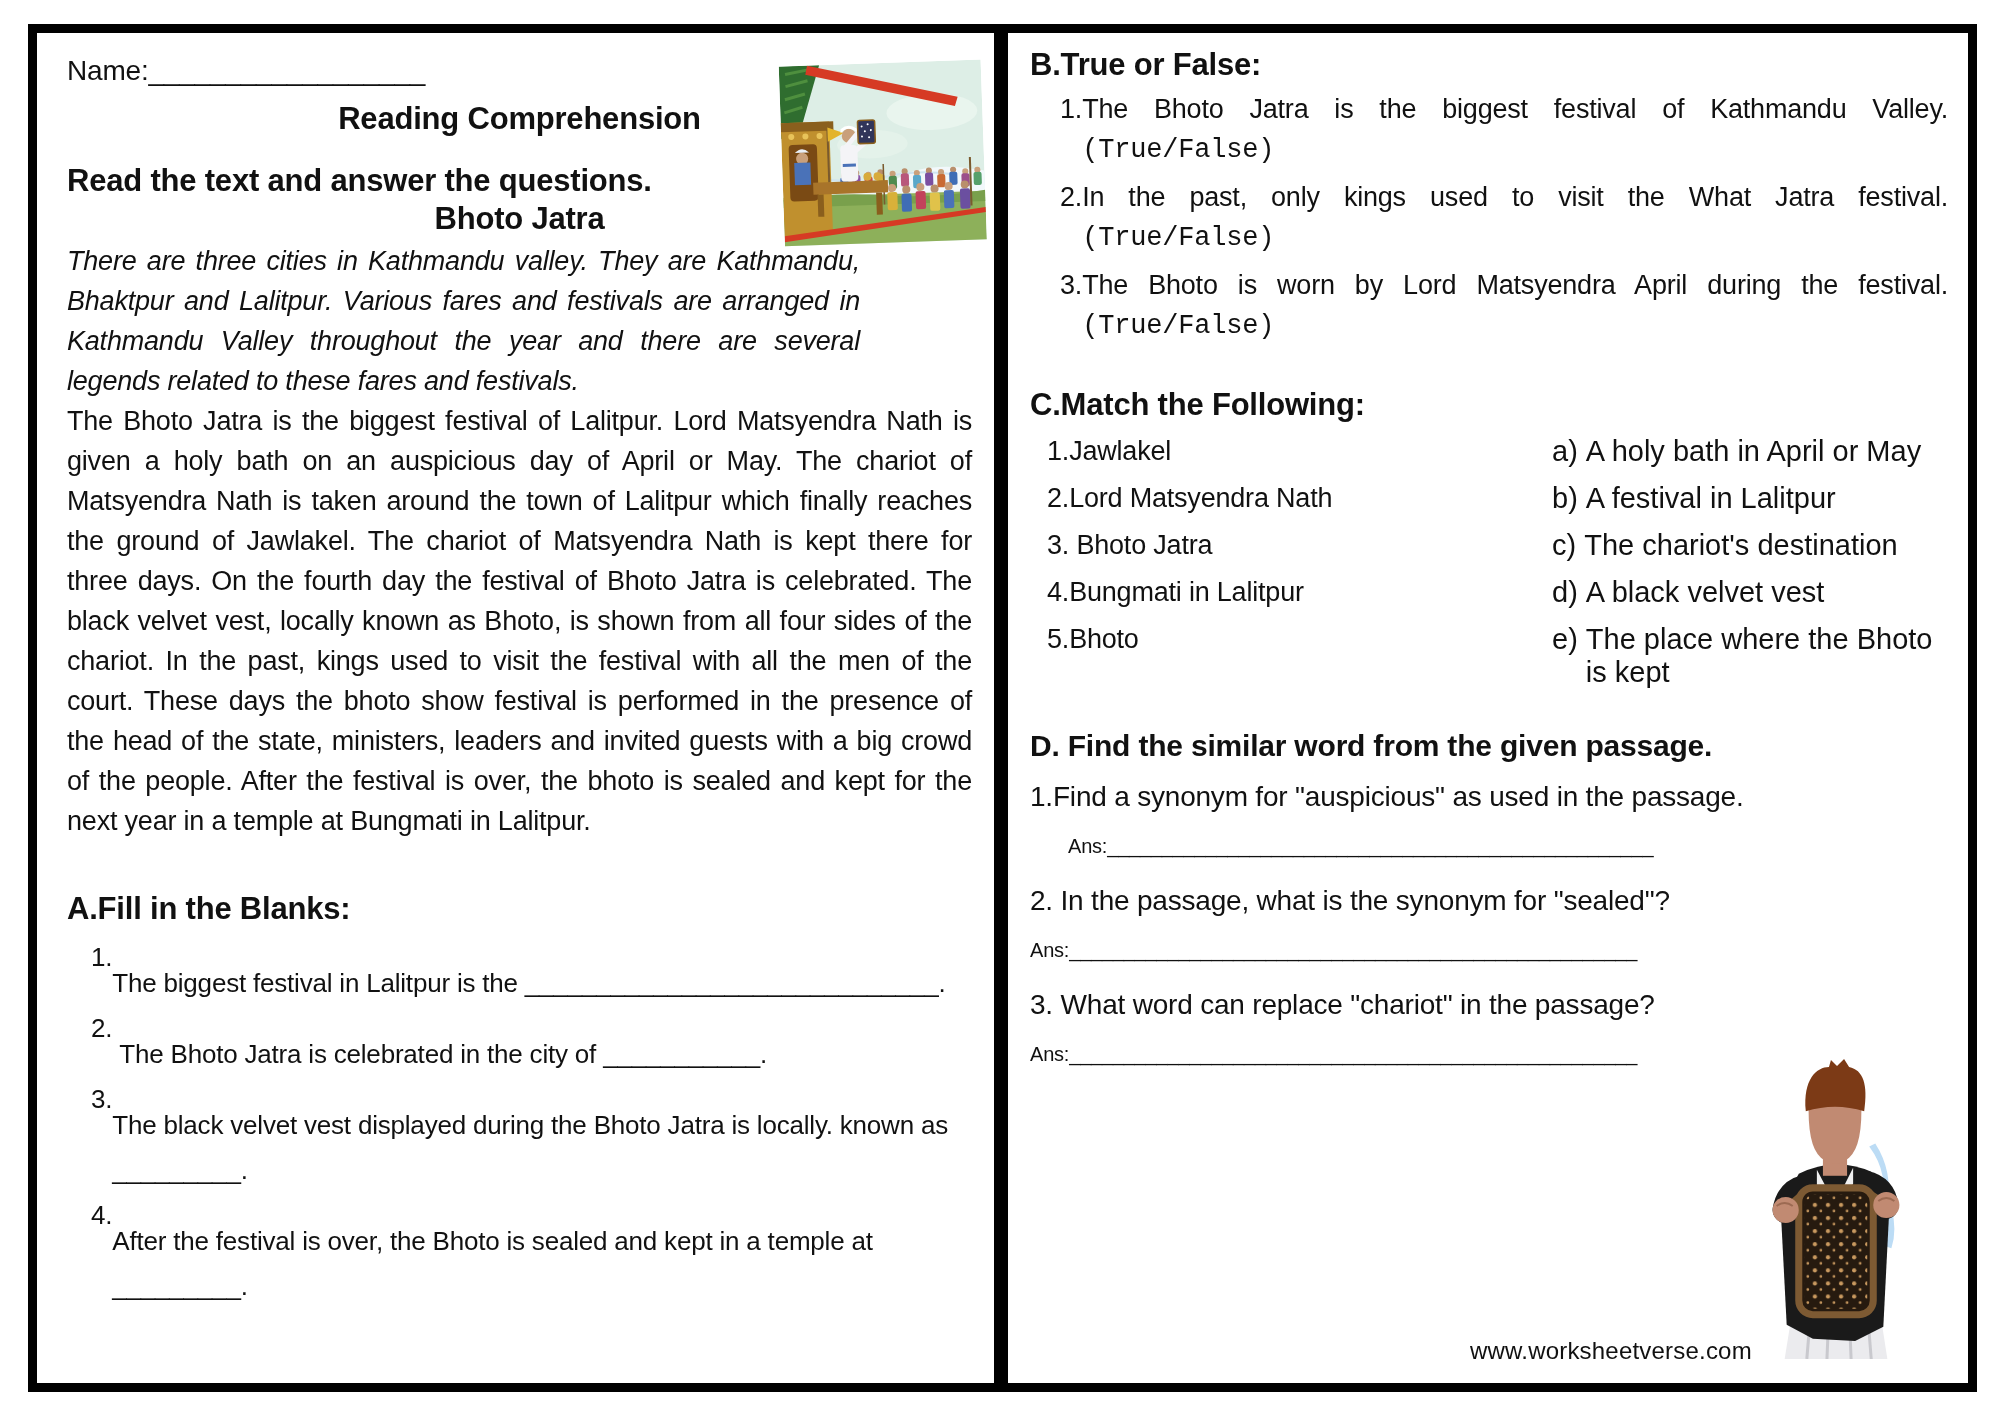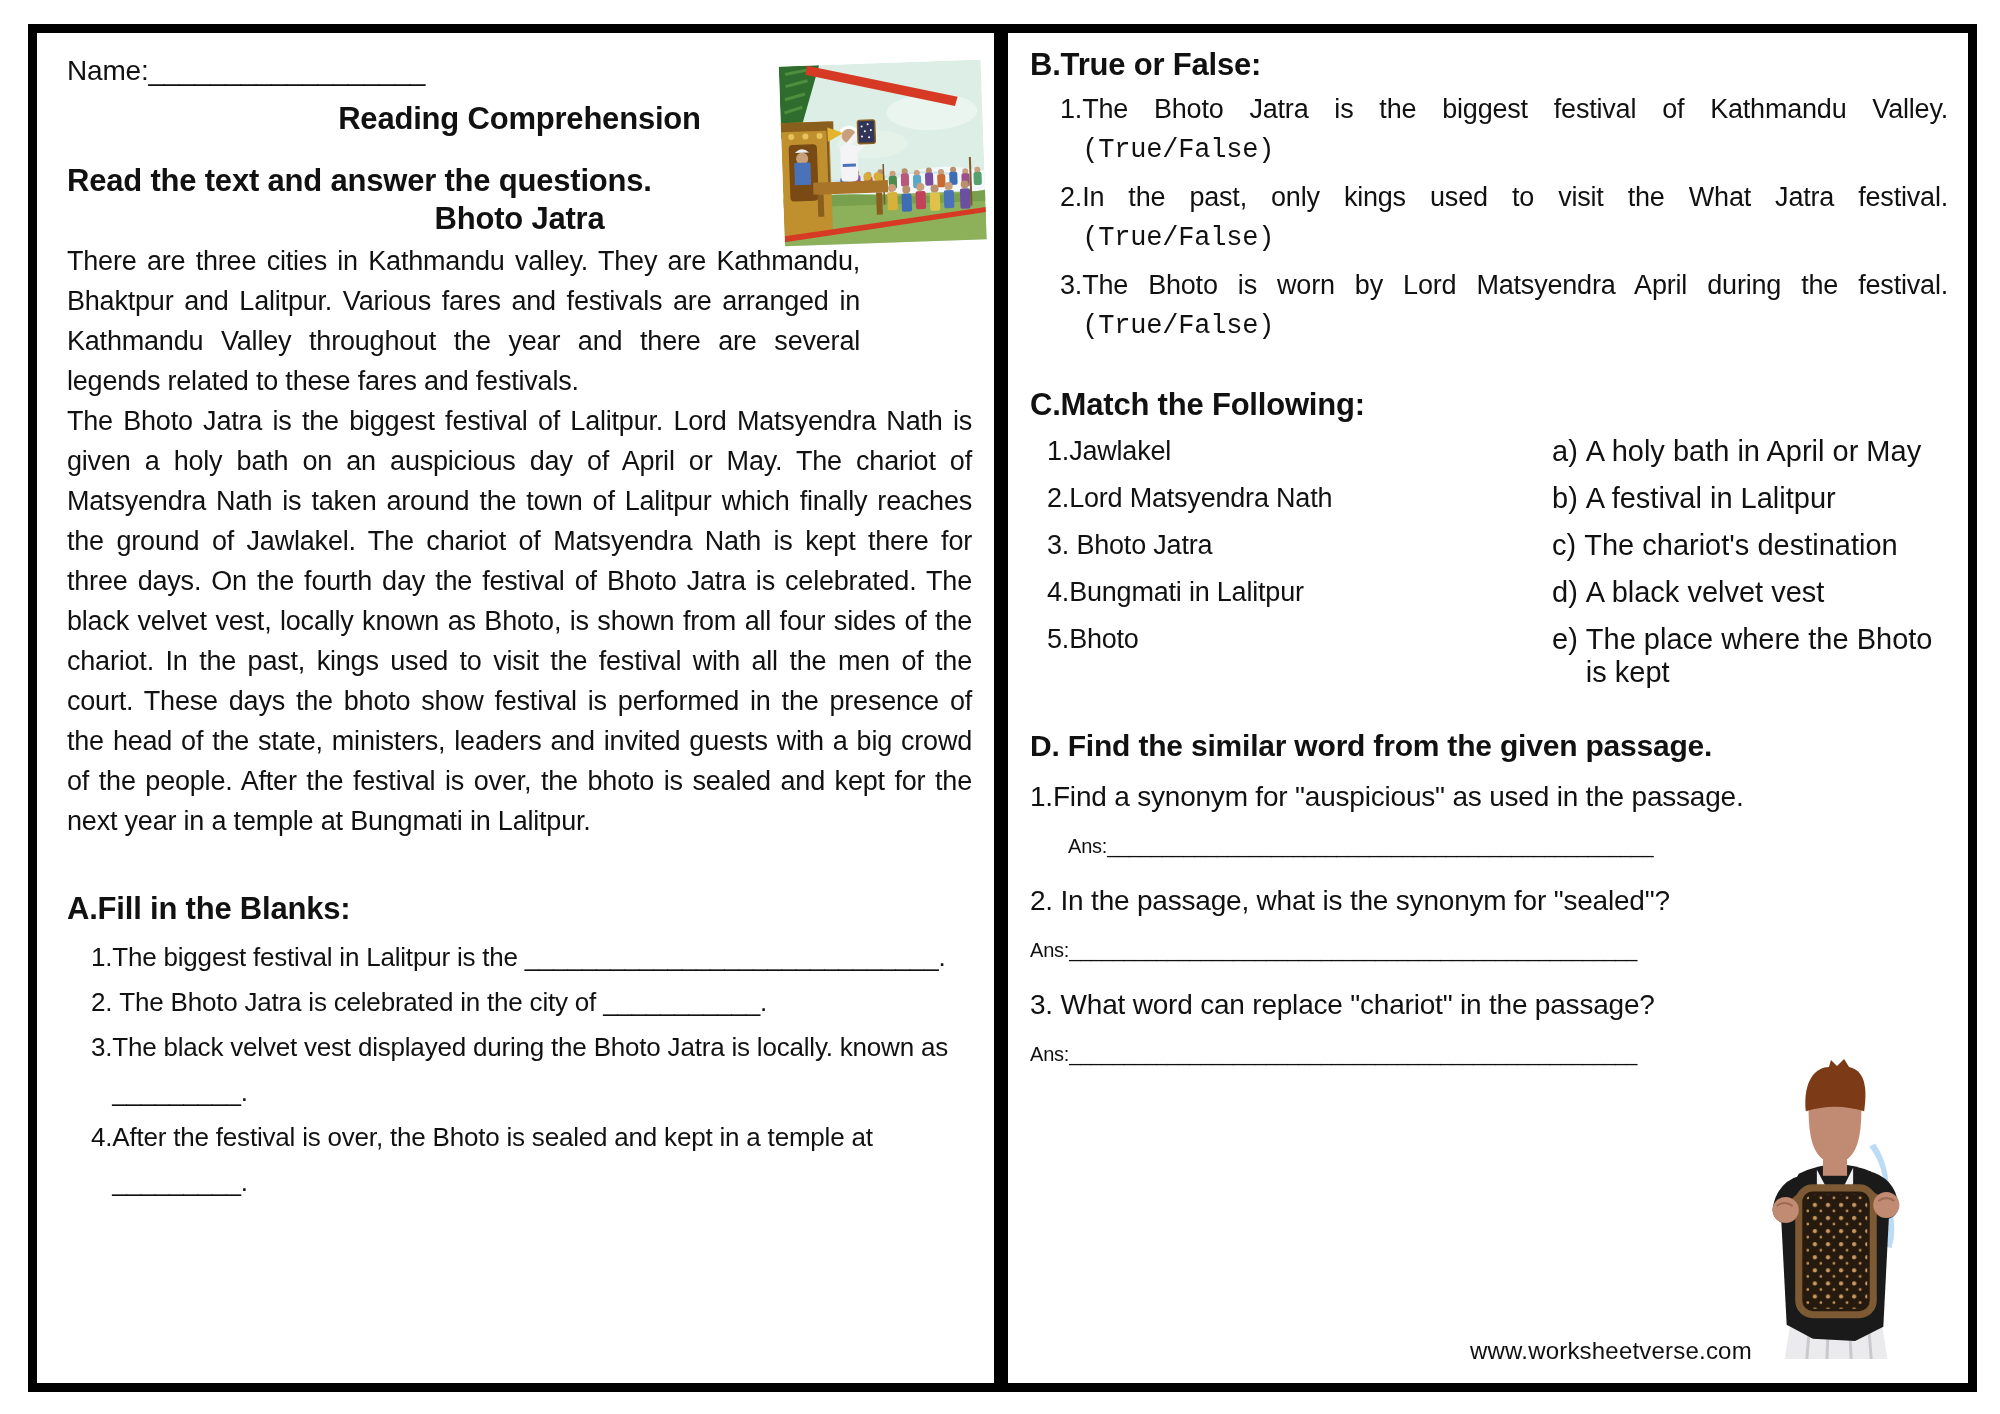--- a/index.html
+++ b/index.html
@@ -12,30 +12,30 @@
   .inner-l{position:relative;height:100%;padding:0 22px 0 30px;box-sizing:border-box;}
   .inner-r{position:relative;height:100%;padding:0 20px 0 22px;box-sizing:border-box;}
 
   .name-line{margin-top:22px;font-size:28px;}
   .ws-title{margin-top:14px;font-size:31px;font-weight:bold;text-align:center;}
   .instruction{margin-top:26px;font-size:31px;font-weight:bold;}
   .passage-title{margin-top:2px;font-size:31px;font-weight:bold;text-align:center;}
 
   .passage{margin-top:4px;font-size:27px;line-height:40px;}
   .passage p{margin:0;text-align:justify;}
-  .passage p.p1{margin-right:112px;}
+  .passage p.p1{margin-right:112px;font-style:italic;}
 
   .fest{position:absolute;top:8px;right:10px;width:202px;height:192px;transform:rotate(-2deg);}
 
   .sec-heading{font-size:31px;font-weight:bold;}
   .sec-a{margin-top:50px;}
   .items{margin-top:8px;font-size:26px;line-height:45px;}
   .itm{display:flex;align-items:flex-start;padding-left:24px;}
   .itm .num{white-space:pre;}
-  .itm .body{flex:1;min-width:0;}
+  .itm .body{flex:1;min-width:0;margin-top:26px;}
 
   .sec-b{margin-top:14px;}
   .b-items{margin-top:6px;font-size:27px;line-height:41px;}
   .b-itm{display:flex;padding-left:30px;margin-bottom:6px;}
   .b-itm .num{white-space:pre;}
   .b-itm .body{flex:1;min-width:0;}
   .bq{text-align:justify;text-align-last:justify;}
   .opts{text-align:left;font-family:Liberation Mono, monospace;}
 
   .sec-c{margin-top:40px;}

